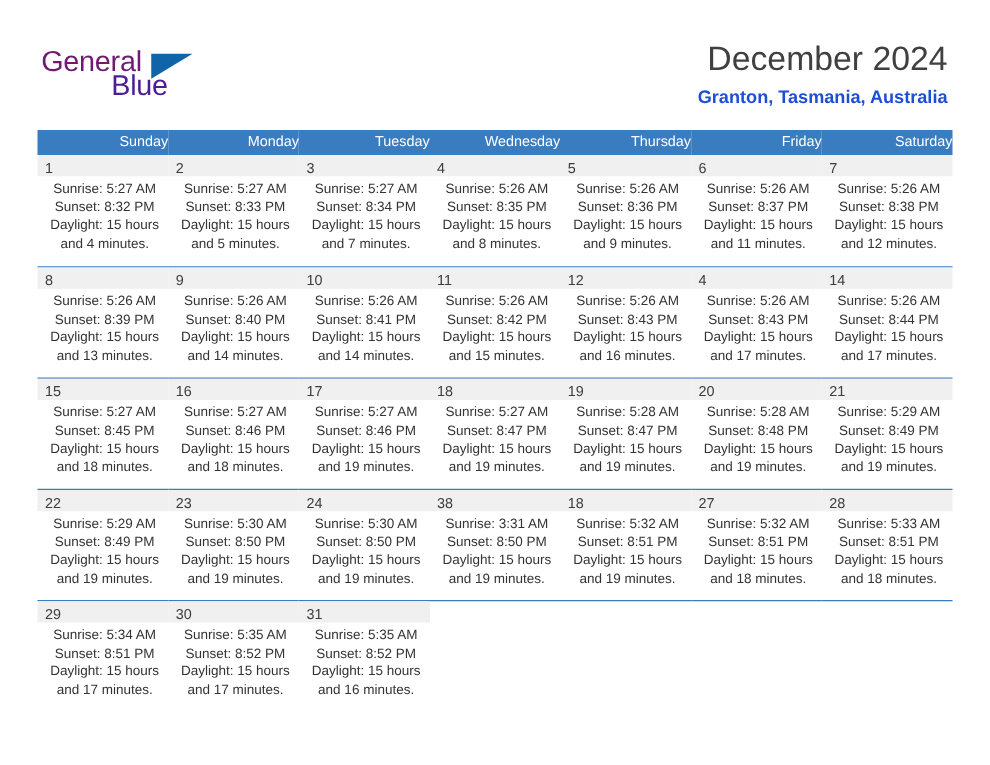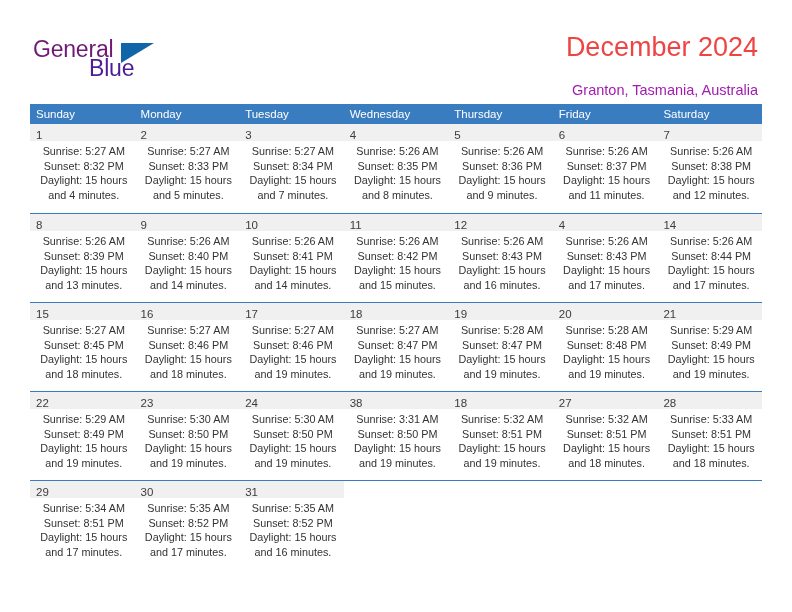--- a/index.html
+++ b/index.html
@@ -70,47 +70,48 @@
   }
 
   .title-block {
     position: absolute;
     right: 34px;
     top: 30px;
     text-align: right;
   }
   .month-title {
     font-size: 27px;
-    color: #ef4444;
+    color: #404040;
     line-height: 34px;
     white-space: nowrap;
   }
   .location-title {
     font-size: 14.5px;
-    color: #a21caf;
+    color: #1d4ed8;
     line-height: 22px;
-    margin-top: 15px;
+    margin-top: 3px;
     white-space: nowrap;
+    font-weight: bold;
   }
 
   
   .calendar {
     position: absolute;
     left: 30px;
     top: 104px;
     width: 732px;
     border-collapse: collapse;
     table-layout: fixed;
   }
   .calendar th {
     background: #3a7cc0;
     color: #ffffff;
     font-weight: normal;
     font-size: 11.5px;
-    text-align: left;
+    text-align: right;
     padding: 4px 0 4px 6px;
     height: 12px;
     border: none;
   }
   .calendar td {
     vertical-align: top;
     padding: 0;
     border: none;
     width: 104.57px;
   }

